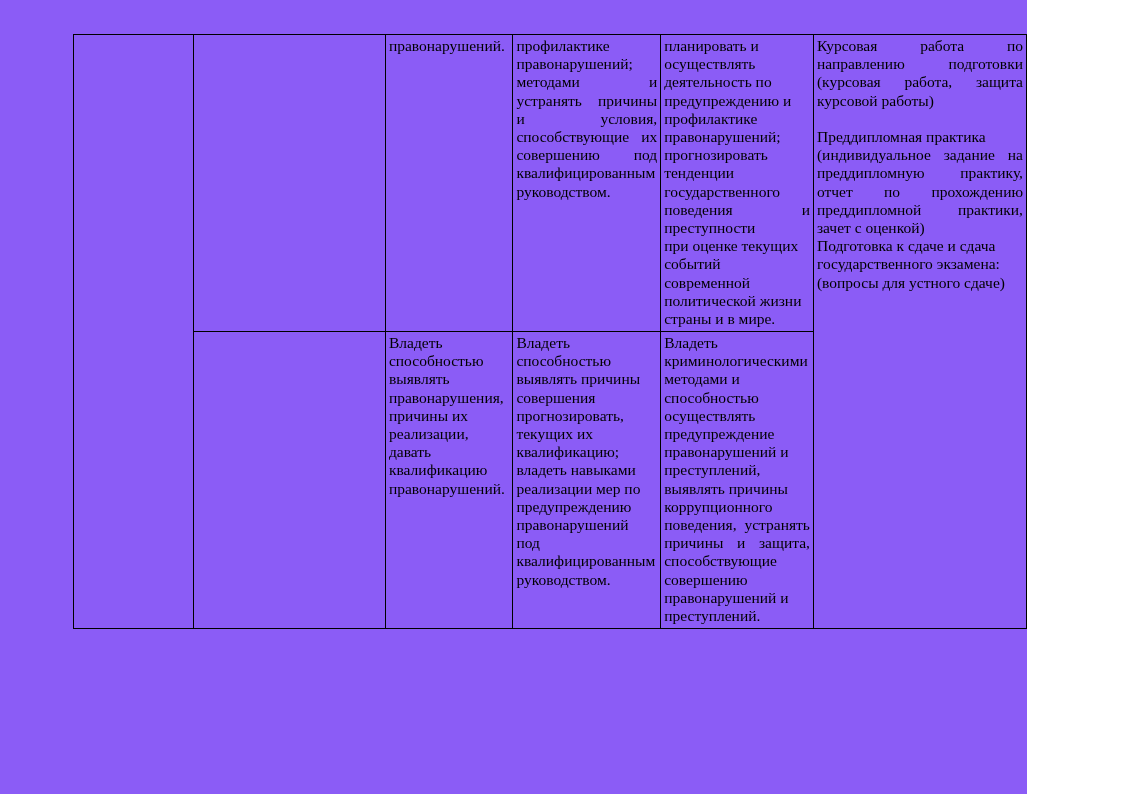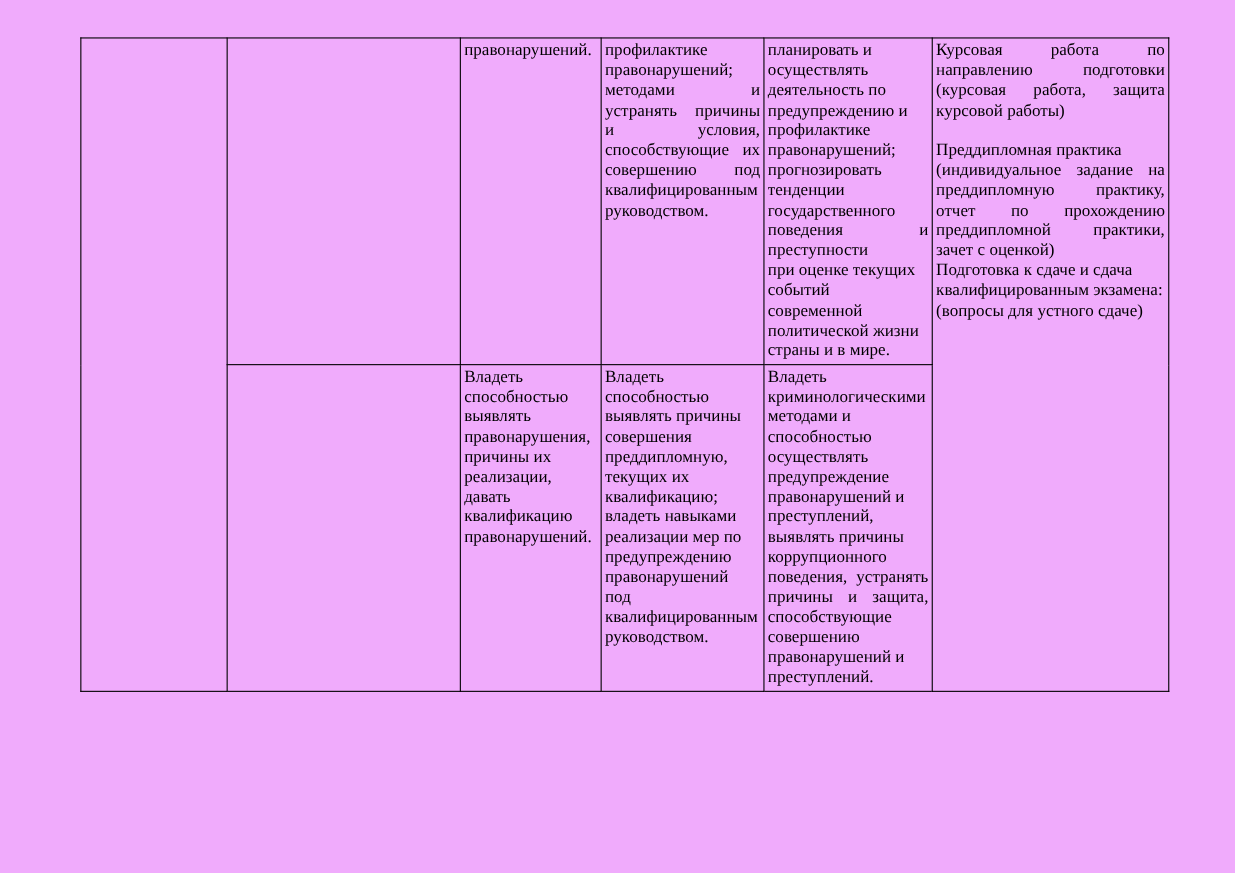--- a/index.html
+++ b/index.html
@@ -2,23 +2,23 @@
 <html><head>
 <meta charset="utf-8">
 <style>
   html, body {
     margin: 0;
     padding: 0;
     background: #ffffff;
   }
   .page {
     position: relative;
-    width: 1123px;
+    width: 1027px;
     height: 794px;
-    background: #f0abfc;
+    background: #8b5cf6;
     overflow: hidden;
     font-family: "Liberation Serif", "DejaVu Serif", serif;
     color: #000000;
   }
   table.doc-table {
     position: absolute;
     left: 73px;
     top: 34px;
     border-collapse: collapse;
     table-layout: fixed;
@@ -104,21 +104,21 @@
             <div class="line j">(курсовая работа, защита</div>
             <div class="line">курсовой работы)</div>
             <div class="line blank">&nbsp;</div>
             <div class="line">Преддипломная практика</div>
             <div class="line j">(индивидуальное задание на</div>
             <div class="line j">преддипломную практику,</div>
             <div class="line j">отчет по прохождению</div>
             <div class="line j">преддипломной практики,</div>
             <div class="line">зачет с оценкой)</div>
             <div class="line">Подготовка к сдаче и сдача</div>
-            <div class="line">квалифицированным экзамена:</div>
+            <div class="line">государственного экзамена:</div>
             <div class="line">(вопросы для устного сдаче)</div>
           </td>
       </tr>
       <tr class="r2">
         <td></td>
         <td>
             <div class="line">Владеть</div>
             <div class="line">способностью</div>
             <div class="line">выявлять</div>
             <div class="line">правонарушения,</div>
@@ -126,21 +126,21 @@
             <div class="line">реализации,</div>
             <div class="line">давать</div>
             <div class="line">квалификацию</div>
             <div class="line">правонарушений.</div>
           </td>
         <td>
             <div class="line">Владеть</div>
             <div class="line">способностью</div>
             <div class="line">выявлять причины</div>
             <div class="line">совершения</div>
-            <div class="line">преддипломную,</div>
+            <div class="line">прогнозировать,</div>
             <div class="line">текущих их</div>
             <div class="line">квалификацию;</div>
             <div class="line">владеть навыками</div>
             <div class="line">реализации мер по</div>
             <div class="line">предупреждению</div>
             <div class="line">правонарушений</div>
             <div class="line">под</div>
             <div class="line">квалифицированным</div>
             <div class="line">руководством.</div>
           </td>

